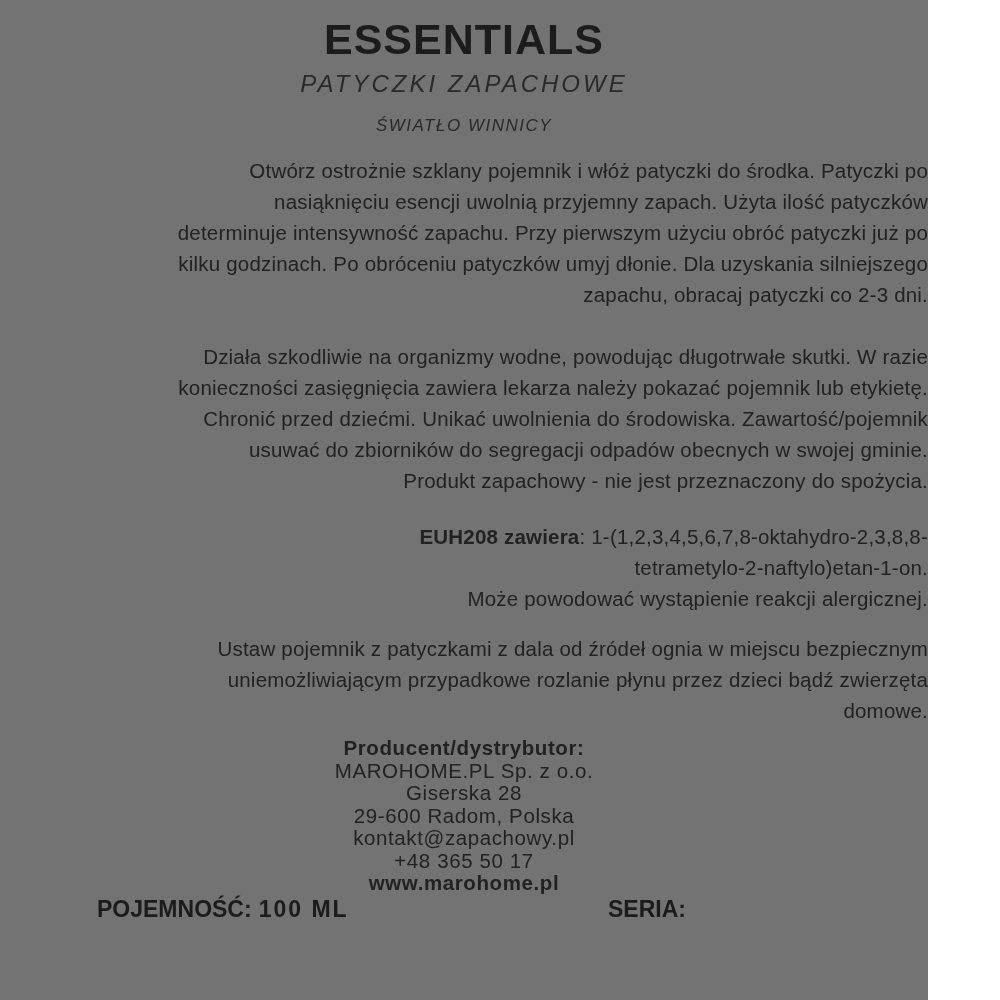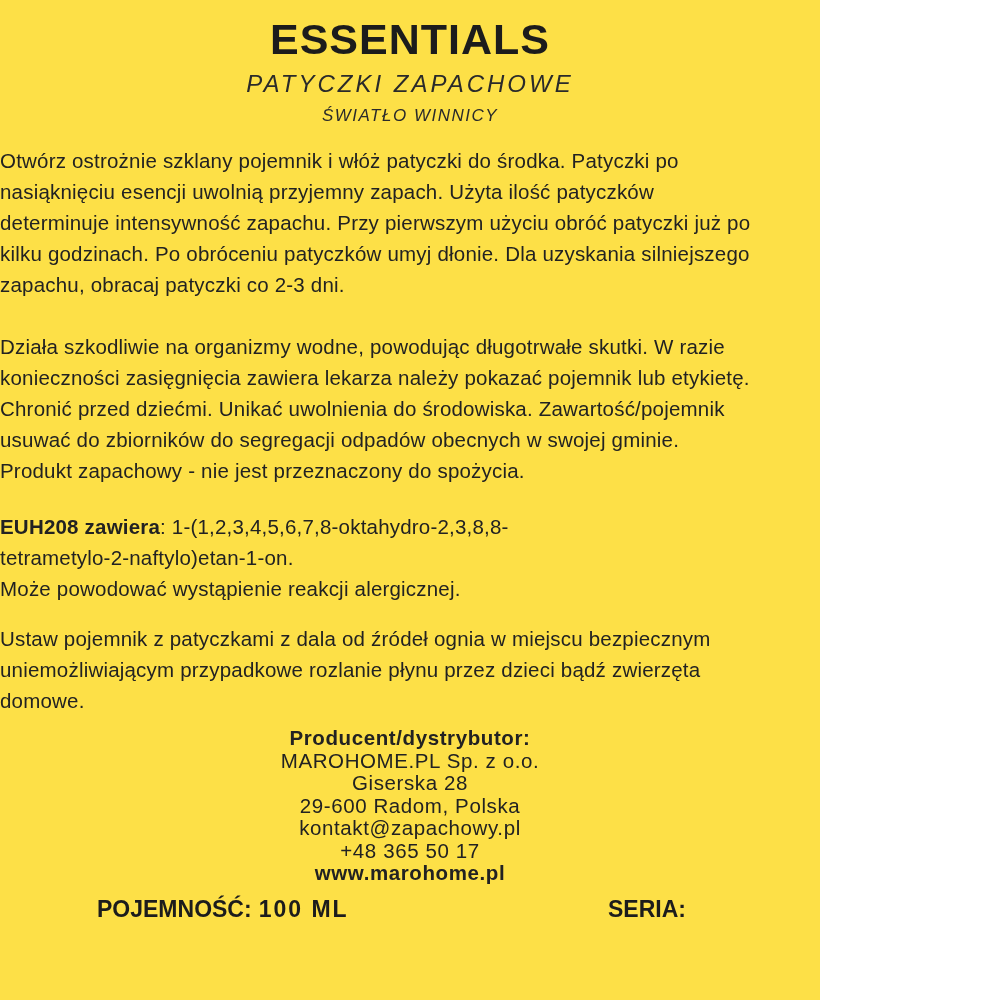--- a/index.html
+++ b/index.html
@@ -2,23 +2,23 @@
 <html><head>
 <meta charset="utf-8">
 <style>
   html, body {
     margin: 0;
     padding: 0;
     background: #ffffff;
   }
   .page {
     position: relative;
-    width: 820px;
+    width: 928px;
     height: 1000px;
-    background: #fde047;
+    background: #737373;
     color: #1f1f1f;
     font-family: "Liberation Sans", "DejaVu Sans", sans-serif;
     overflow: hidden;
   }
   .header { text-align: center; padding-top: 16px; }
   .brand {
     font-size: 43px;
     font-weight: 800;
     letter-spacing: 1px;
     line-height: 1.1;
@@ -29,25 +29,25 @@
     font-weight: 400;
     letter-spacing: 3px;
     margin-top: 7px;
     color: #2a2a2a;
     font-style: italic;
   }
   .scent {
     font-size: 17px;
     font-style: italic;
     letter-spacing: 1.5px;
-    margin-top: 8px;
+    margin-top: 18px;
     color: #2a2a2a;
   }
   .para {
-    text-align: left;
+    text-align: right;
     font-size: 20.5px;
     line-height: 31px;
     letter-spacing: 0.2px;
     color: #222222;
   }
   .para .line { white-space: nowrap; }
   .usage   { margin-top: 19px; }
   .warning { margin-top: 31px; }
   .euh     { margin-top: 25px; }
   .safety  { margin-top: 19px; }

